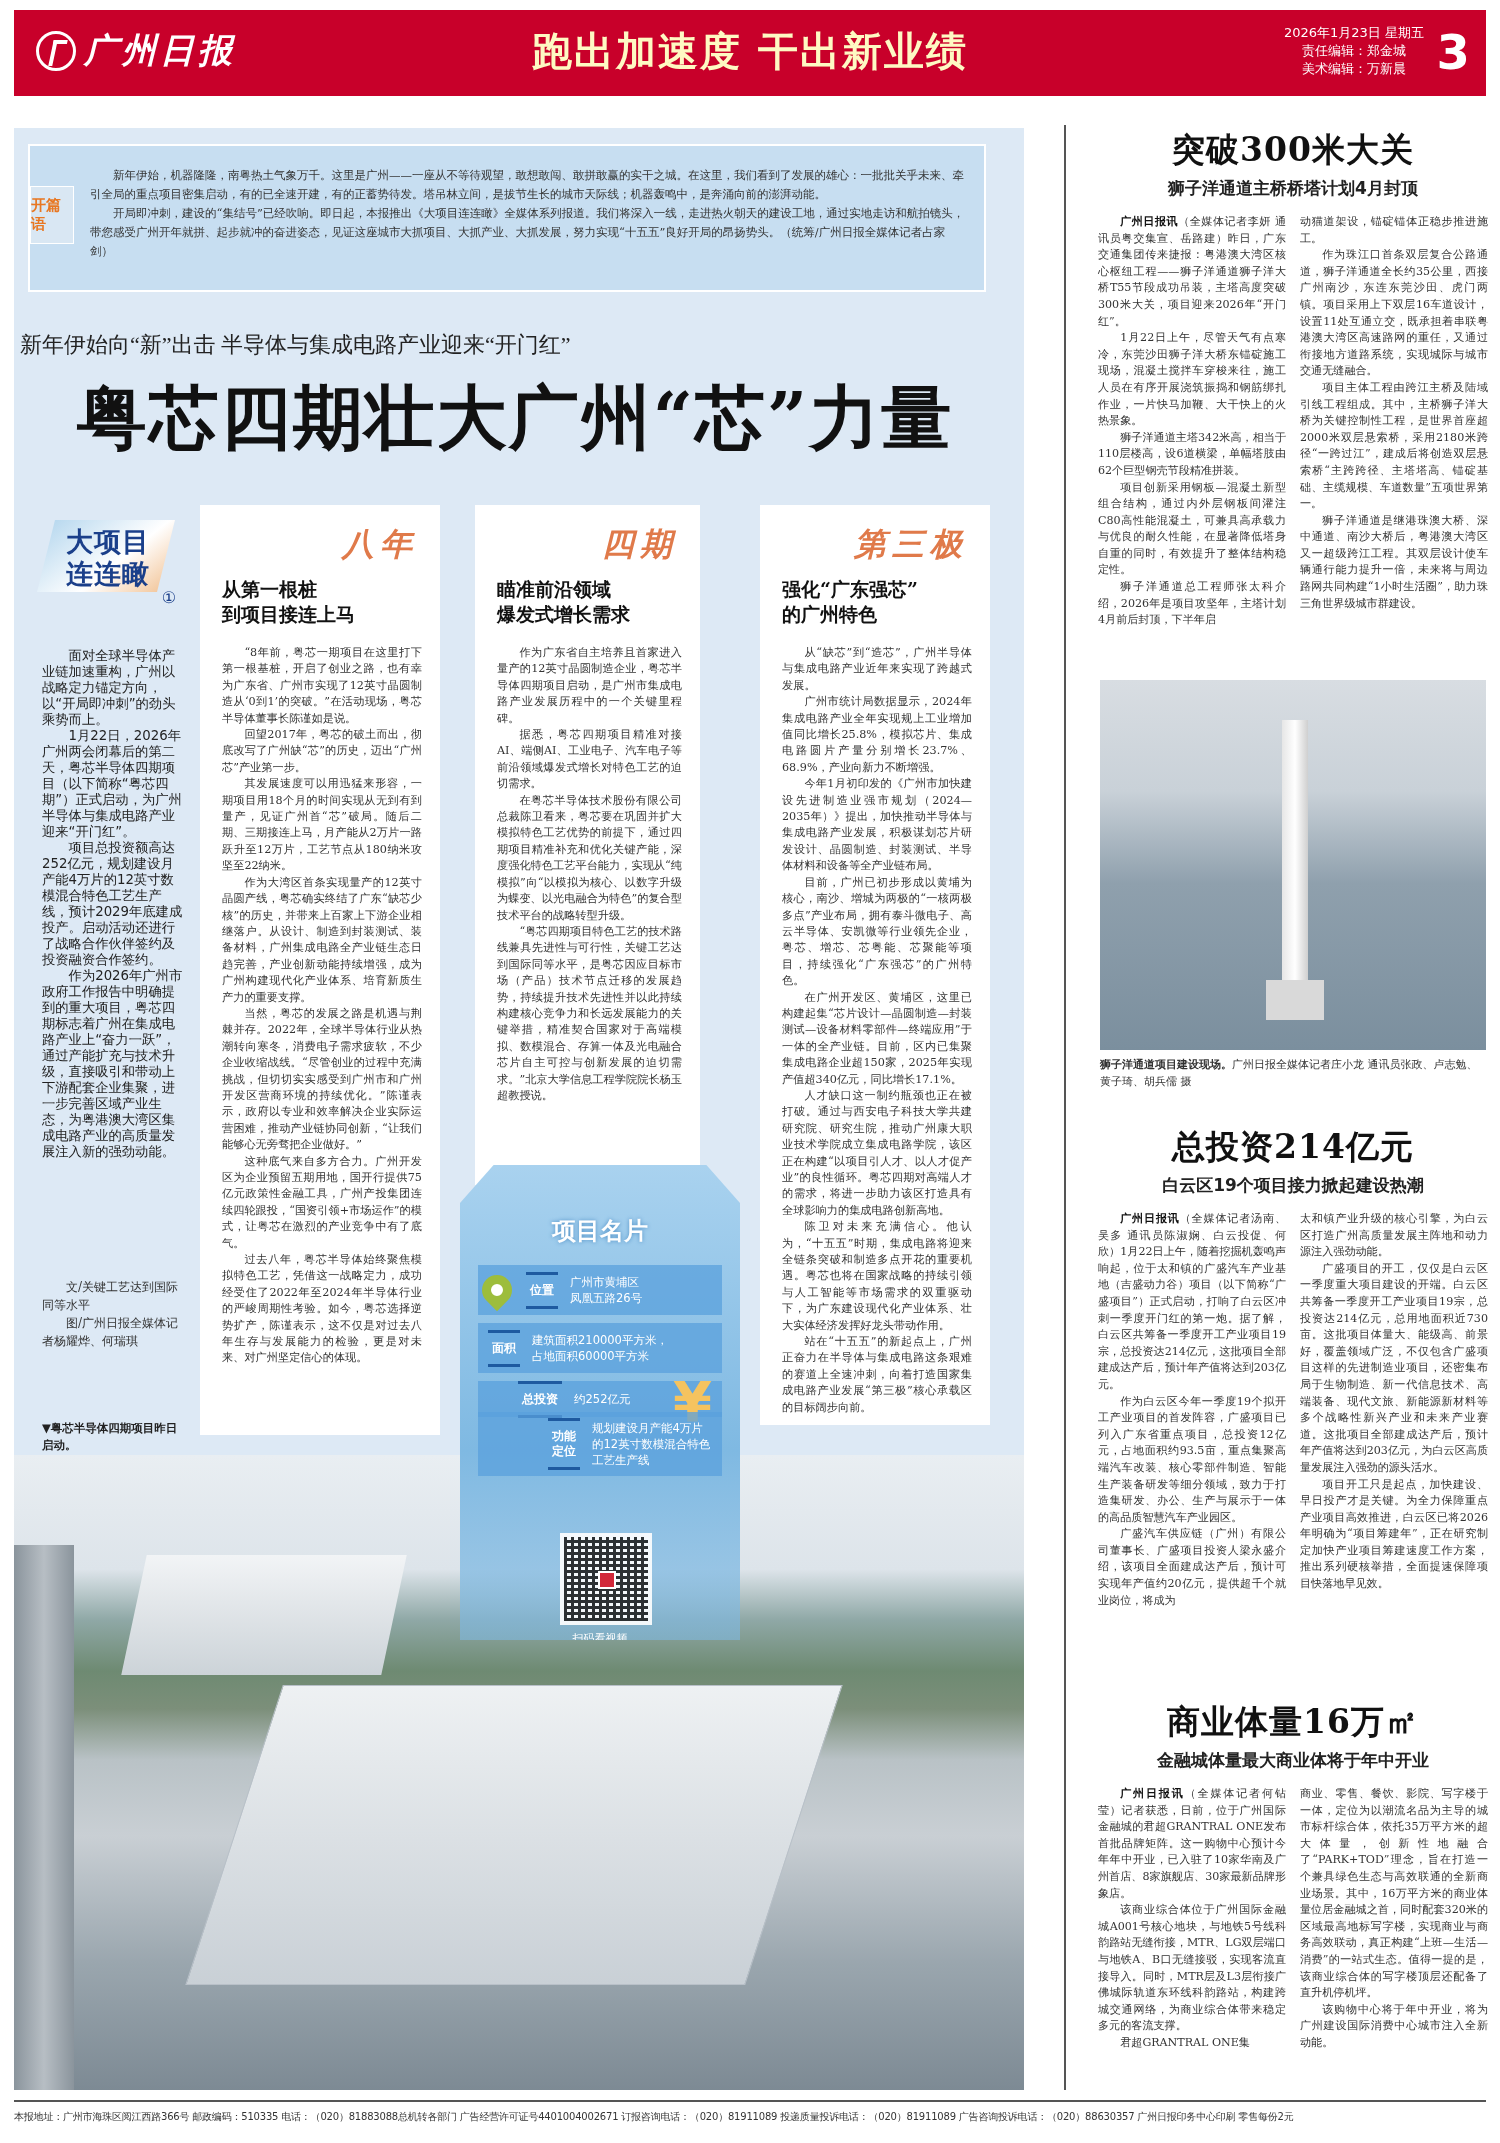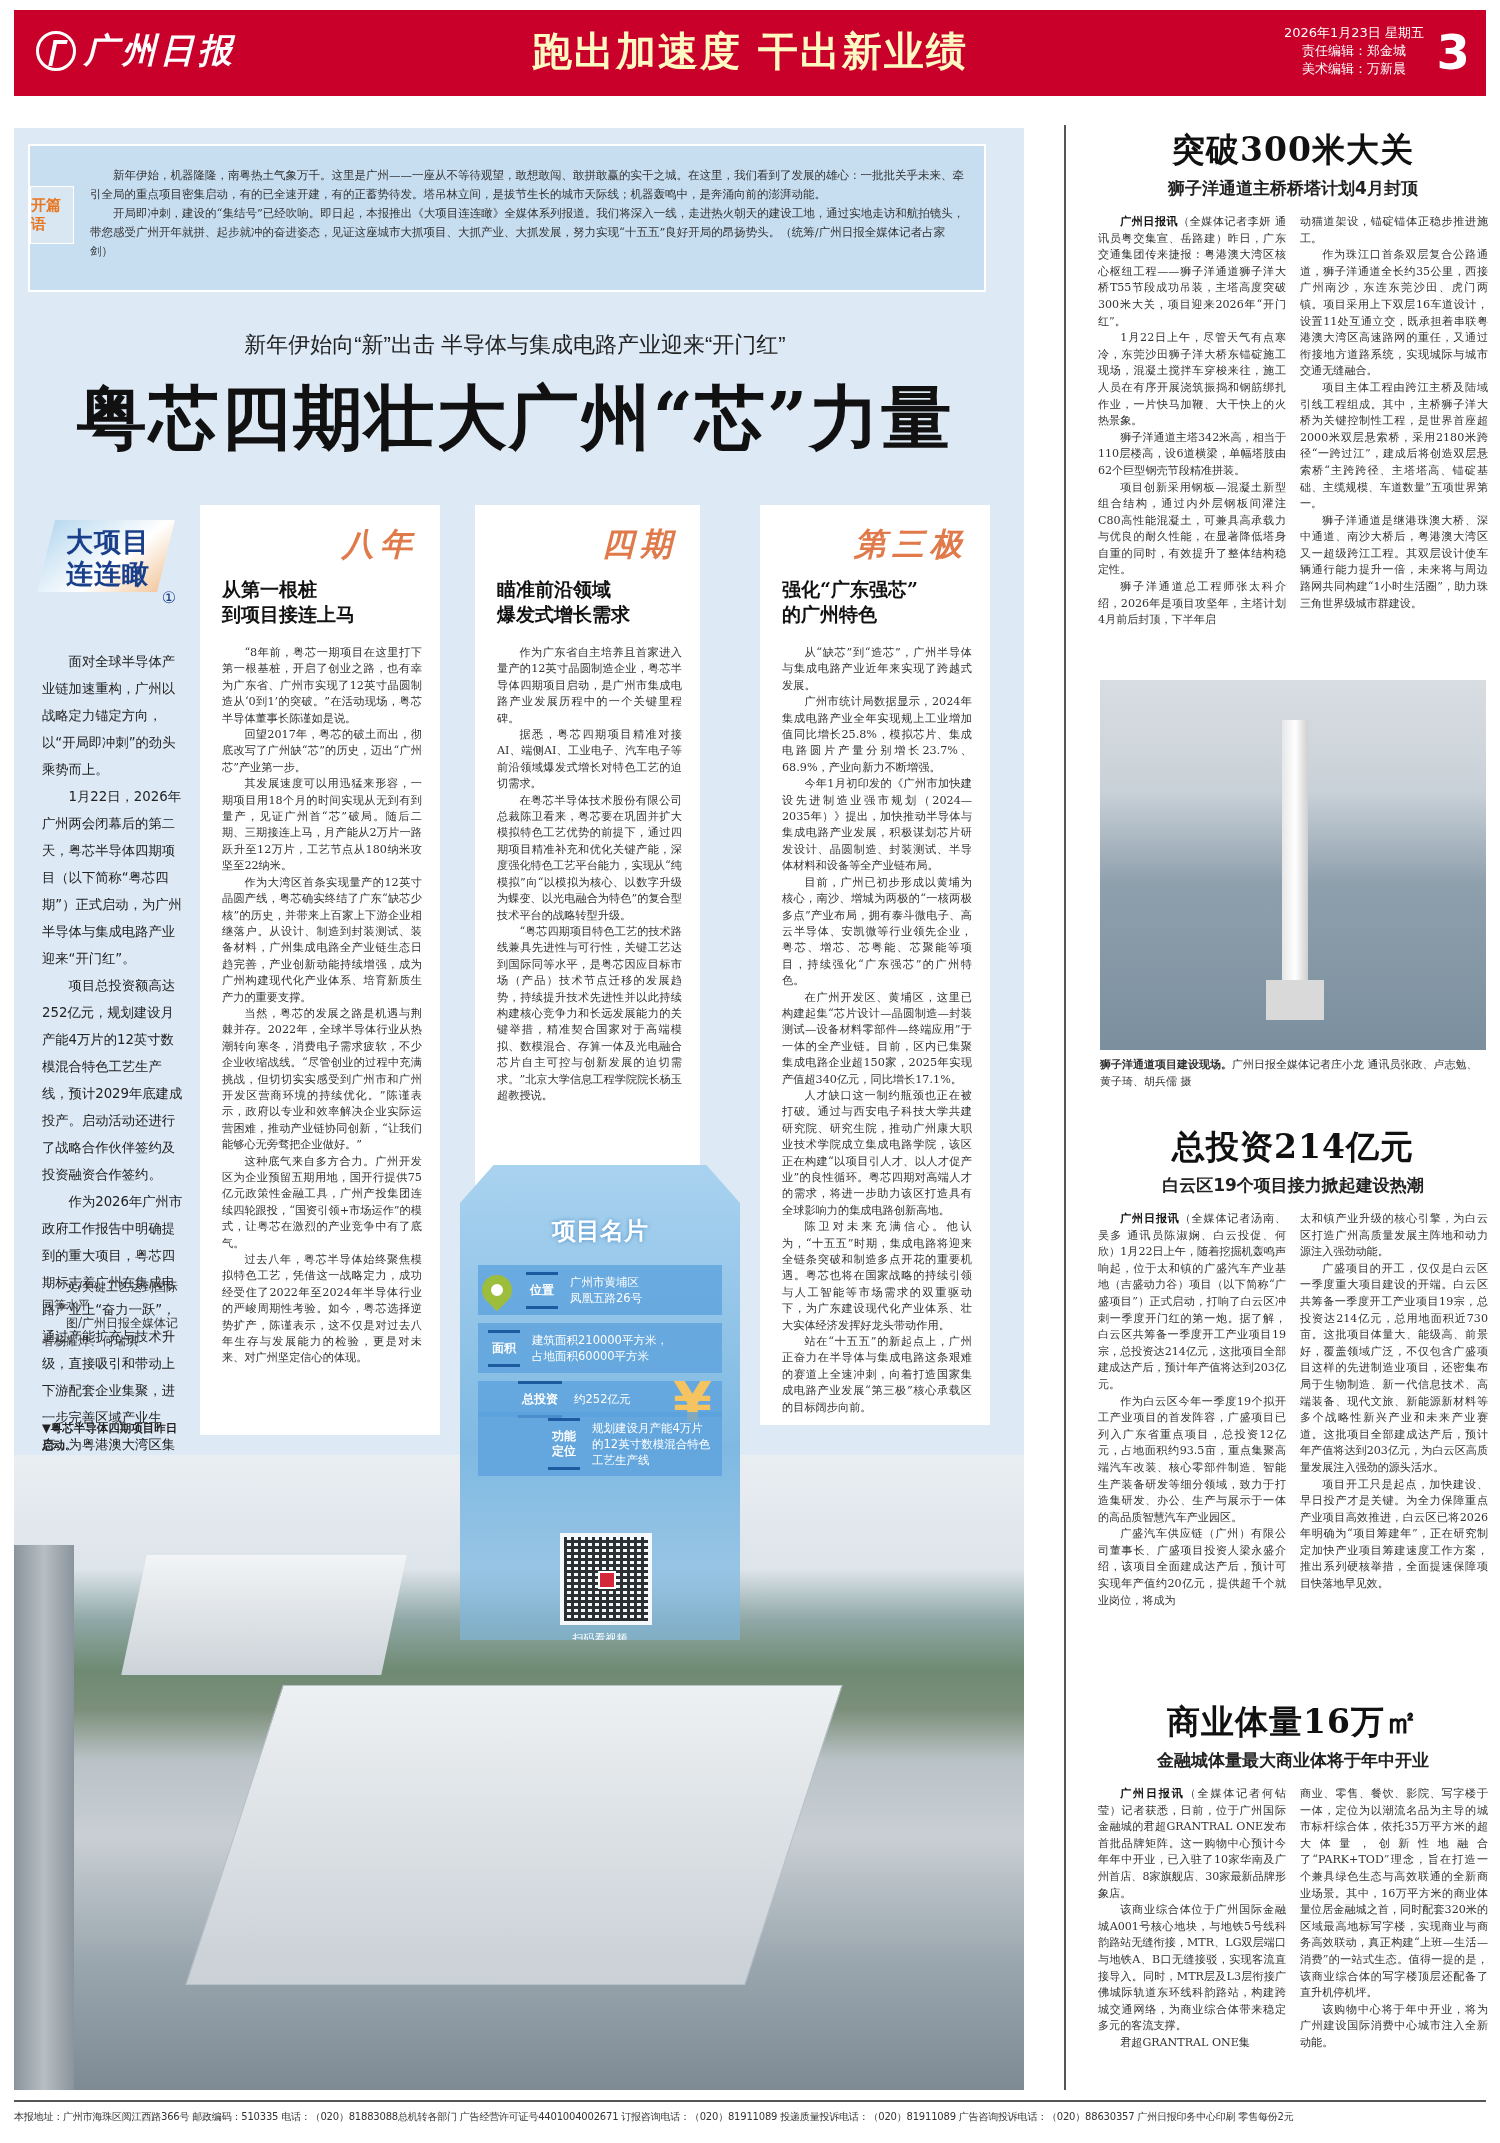--- a/index.html
+++ b/index.html
@@ -10,28 +10,28 @@
 .logo-mark:after{content:"";position:absolute;left:12px;top:6px;width:10px;height:22px;border-left:4px solid #fff;border-top:4px solid #fff;transform:skewX(-12deg)}
 .logo-text{font-family:"DejaVu Serif",serif;font-style:italic;font-weight:bold;font-size:34px;letter-spacing:4px;color:#fff}
 .mast-title{position:absolute;left:0;right:0;top:14px;text-align:center;font-family:"DejaVu Sans",sans-serif;font-weight:bold;font-size:40px;color:#fef9c3;letter-spacing:2px}
 .mast-meta{position:absolute;right:62px;top:14px;text-align:center;font-family:"DejaVu Sans",sans-serif;font-size:13px;color:#fff;line-height:18px}
 .page-num{position:absolute;right:16px;top:14px;font-family:"DejaVu Sans",sans-serif;font-weight:bold;font-size:48px;color:#fff}
 .left-area{position:absolute;left:14px;top:128px;width:1010px;height:1962px;background:#dde9f5}
 .intro-box{position:absolute;left:28px;top:144px;width:958px;height:148px;background:#c7def1;border:2px solid #fff}
 .intro-label{position:absolute;left:0;top:40px;width:44px;height:58px;background:#d9e7f3;border:1px solid #fff;color:#e87722;font-family:"DejaVu Sans",sans-serif;font-weight:bold;font-size:15px;writing-mode:horizontal-tb;display:flex;align-items:center;justify-content:center}
 .intro-text{position:absolute;left:60px;top:20px;right:18px;font-size:11.5px;line-height:19px;color:#333;text-indent:2em}
 .intro-text p{margin:0}
-.sub-head{position:absolute;left:20px;width:990px;top:330px;text-align:center;font-family:Liberation Sans, sans-serif;font-size:22px;color:#222}
+.sub-head{position:absolute;left:20px;width:990px;top:330px;text-align:left;font-family:Liberation Serif, serif;font-size:22px;color:#222}
 .main-head{position:absolute;left:20px;width:990px;top:372px;text-align:center;font-family:"DejaVu Serif",serif;font-weight:bold;font-size:70px;color:#111;letter-spacing:2px}
 .series-badge{position:absolute;left:46px;top:510px;width:130px;height:100px}
 .series-badge .bg{position:absolute;left:0;top:10px;width:120px;height:72px;background:linear-gradient(135deg,#b9d9ef,#fff 60%,#f3c9a0);transform:skewX(-14deg)}
 .series-badge .t1,.series-badge .t2{position:absolute;left:20px;font-family:"DejaVu Sans",sans-serif;font-weight:bold;font-size:27px;color:#1a3f8a;letter-spacing:1px}
 .series-badge .t1{top:14px}.series-badge .t2{top:46px}
 .series-badge .num{position:absolute;right:0;top:78px;font-size:16px;color:#1a3f8a}
-.lead-col{position:absolute;left:42px;top:648px;width:142px;font-family:"DejaVu Sans",sans-serif;font-size:13.3px;line-height:27px;color:#222}
+.lead-col{position:absolute;left:42px;top:648px;width:142px;font-family:"DejaVu Sans",sans-serif;font-size:13.3px;line-height:16px;color:#222}
 .lead-col p{text-indent:2em}
 .lead-credit{position:absolute;left:42px;top:1278px;width:142px;font-size:12px;line-height:18px;color:#333}
 .lead-credit p{text-indent:2em}
 .photo-caption{position:absolute;left:42px;top:1420px;width:142px;font-family:"DejaVu Sans",sans-serif;font-size:11.5px;line-height:17px;font-weight:bold;color:#222}
 .col{position:absolute;background:#fff;top:505px}
 .col .tag{position:absolute;right:22px;top:18px;font-family:"DejaVu Serif",serif;font-weight:bold;font-style:italic;font-size:32px;color:#e07a4a;letter-spacing:6px}
 .col h3{position:absolute;left:22px;top:72px;font-family:"DejaVu Serif",serif;font-weight:bold;font-size:19px;line-height:25px;color:#111}
 .col .body{position:absolute;left:22px;right:18px;top:140px;font-size:11.2px;line-height:16.4px;color:#333}
 .col .body p{text-indent:2em;text-align:justify}
 .col1{left:200px;width:240px;height:930px}

